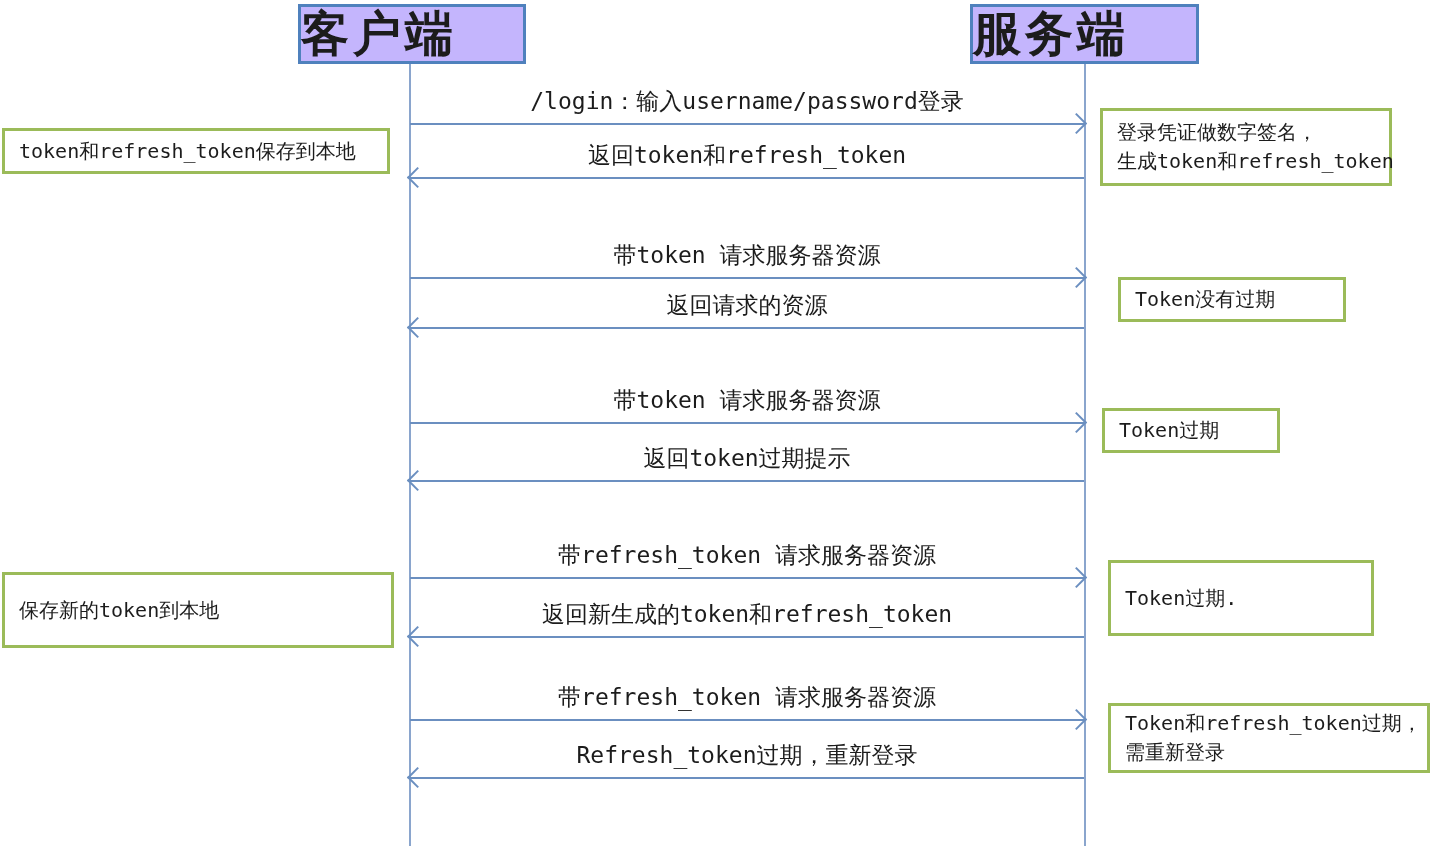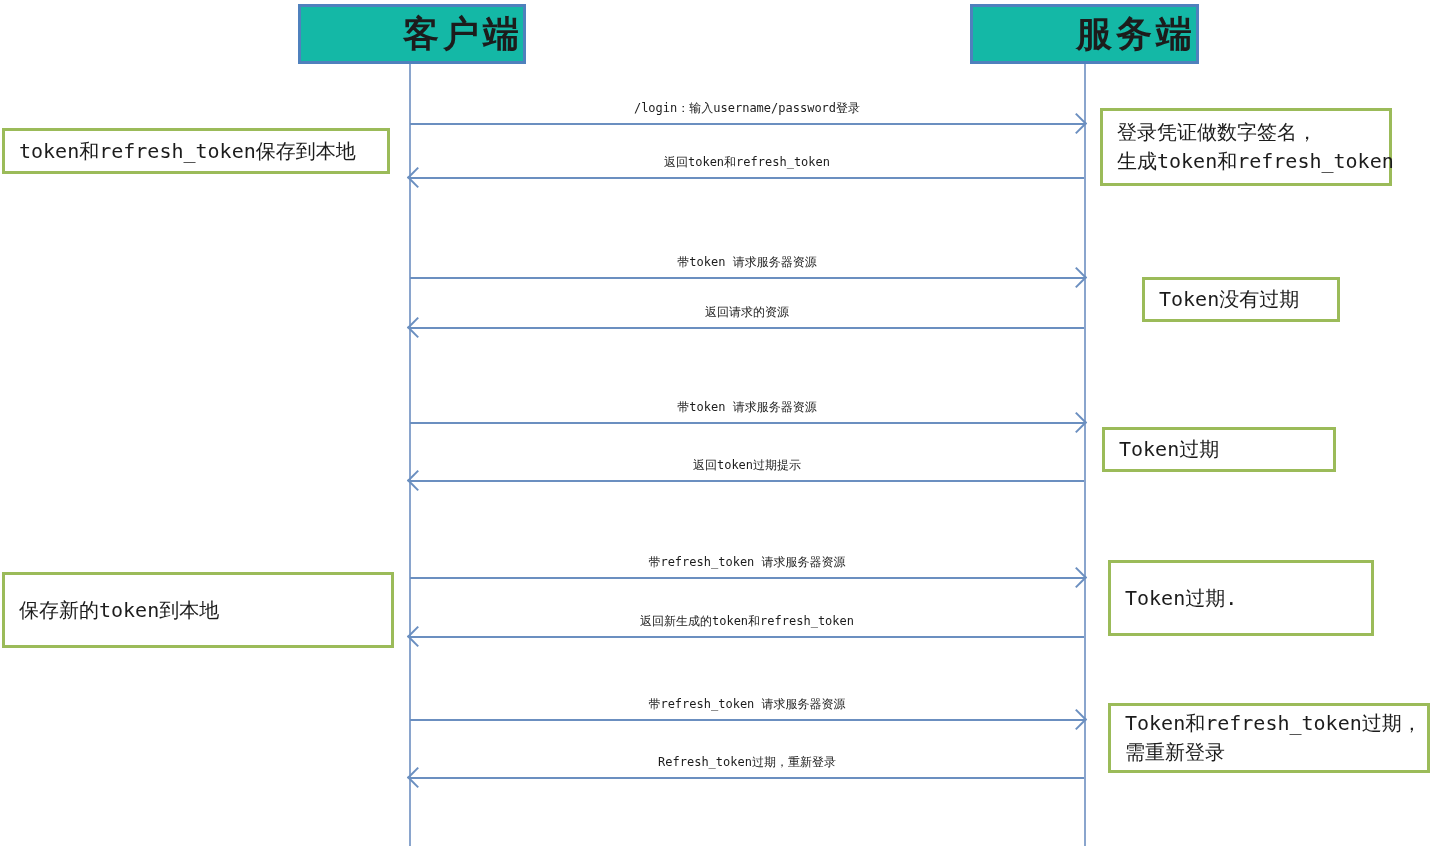--- a/index.html
+++ b/index.html
@@ -14,35 +14,35 @@
     position:relative;
     width:1440px;height:852px;
     background:#ffffff;
     font-family:"DejaVu Sans Mono","DejaVu Sans","Liberation Sans",sans-serif;
     color:var(--ink);
     overflow:hidden;
   }
   .actor{
     position:absolute;
     border:3px solid var(--actor);
-    background:#14b8a6;
-    display:flex;align-items:center;justify-content:flex-end;
+    background:#c4b5fd;
+    display:flex;align-items:center;justify-content:flex-start;
     font-family:"DejaVu Sans","Liberation Sans",sans-serif;
-    font-size:36px;font-weight:600;letter-spacing:4px;
+    font-size:48px;font-weight:600;letter-spacing:4px;
     box-sizing:border-box;
   }
   .lifeline{
     position:absolute;width:2px;background:var(--lifeline);
   }
   .msg{
     position:absolute;left:410px;width:674px;height:0;
   }
   .msg-label{
     position:absolute;left:0;right:0;bottom:7px;
-    text-align:center;font-size:12px;white-space:nowrap;
+    text-align:center;font-size:23px;white-space:nowrap;
   }
   .msg-line{
     position:absolute;left:0;right:0;top:-1px;height:2px;background:var(--arrow);
   }
   .head{
     position:absolute;width:15px;height:15px;box-sizing:border-box;
   }
   .head-right{
     right:0;top:-8px;
     border-top:2px solid var(--arrow);
@@ -142,25 +142,25 @@
 
   <div class="note" style="left:2px;top:128px;width:388px;height:46px">
     <div>token和refresh_token保存到本地</div>
   </div>
 
   <div class="note" style="left:1100px;top:108px;width:292px;height:78px">
     <div>登录凭证做数字签名，</div>
     <div>生成token和refresh_token</div>
   </div>
 
-  <div class="note" style="left:1142px;top:277px;width:198px;height:45px">
+  <div class="note" style="left:1118px;top:277px;width:228px;height:45px">
     <div>Token没有过期</div>
   </div>
 
-  <div class="note" style="left:1102px;top:427px;width:234px;height:45px">
+  <div class="note" style="left:1102px;top:408px;width:178px;height:45px">
     <div>Token过期</div>
   </div>
 
   <div class="note" style="left:1108px;top:560px;width:266px;height:76px">
     <div>Token过期.</div>
   </div>
 
   <div class="note" style="left:2px;top:572px;width:392px;height:76px">
     <div>保存新的token到本地</div>
   </div>

